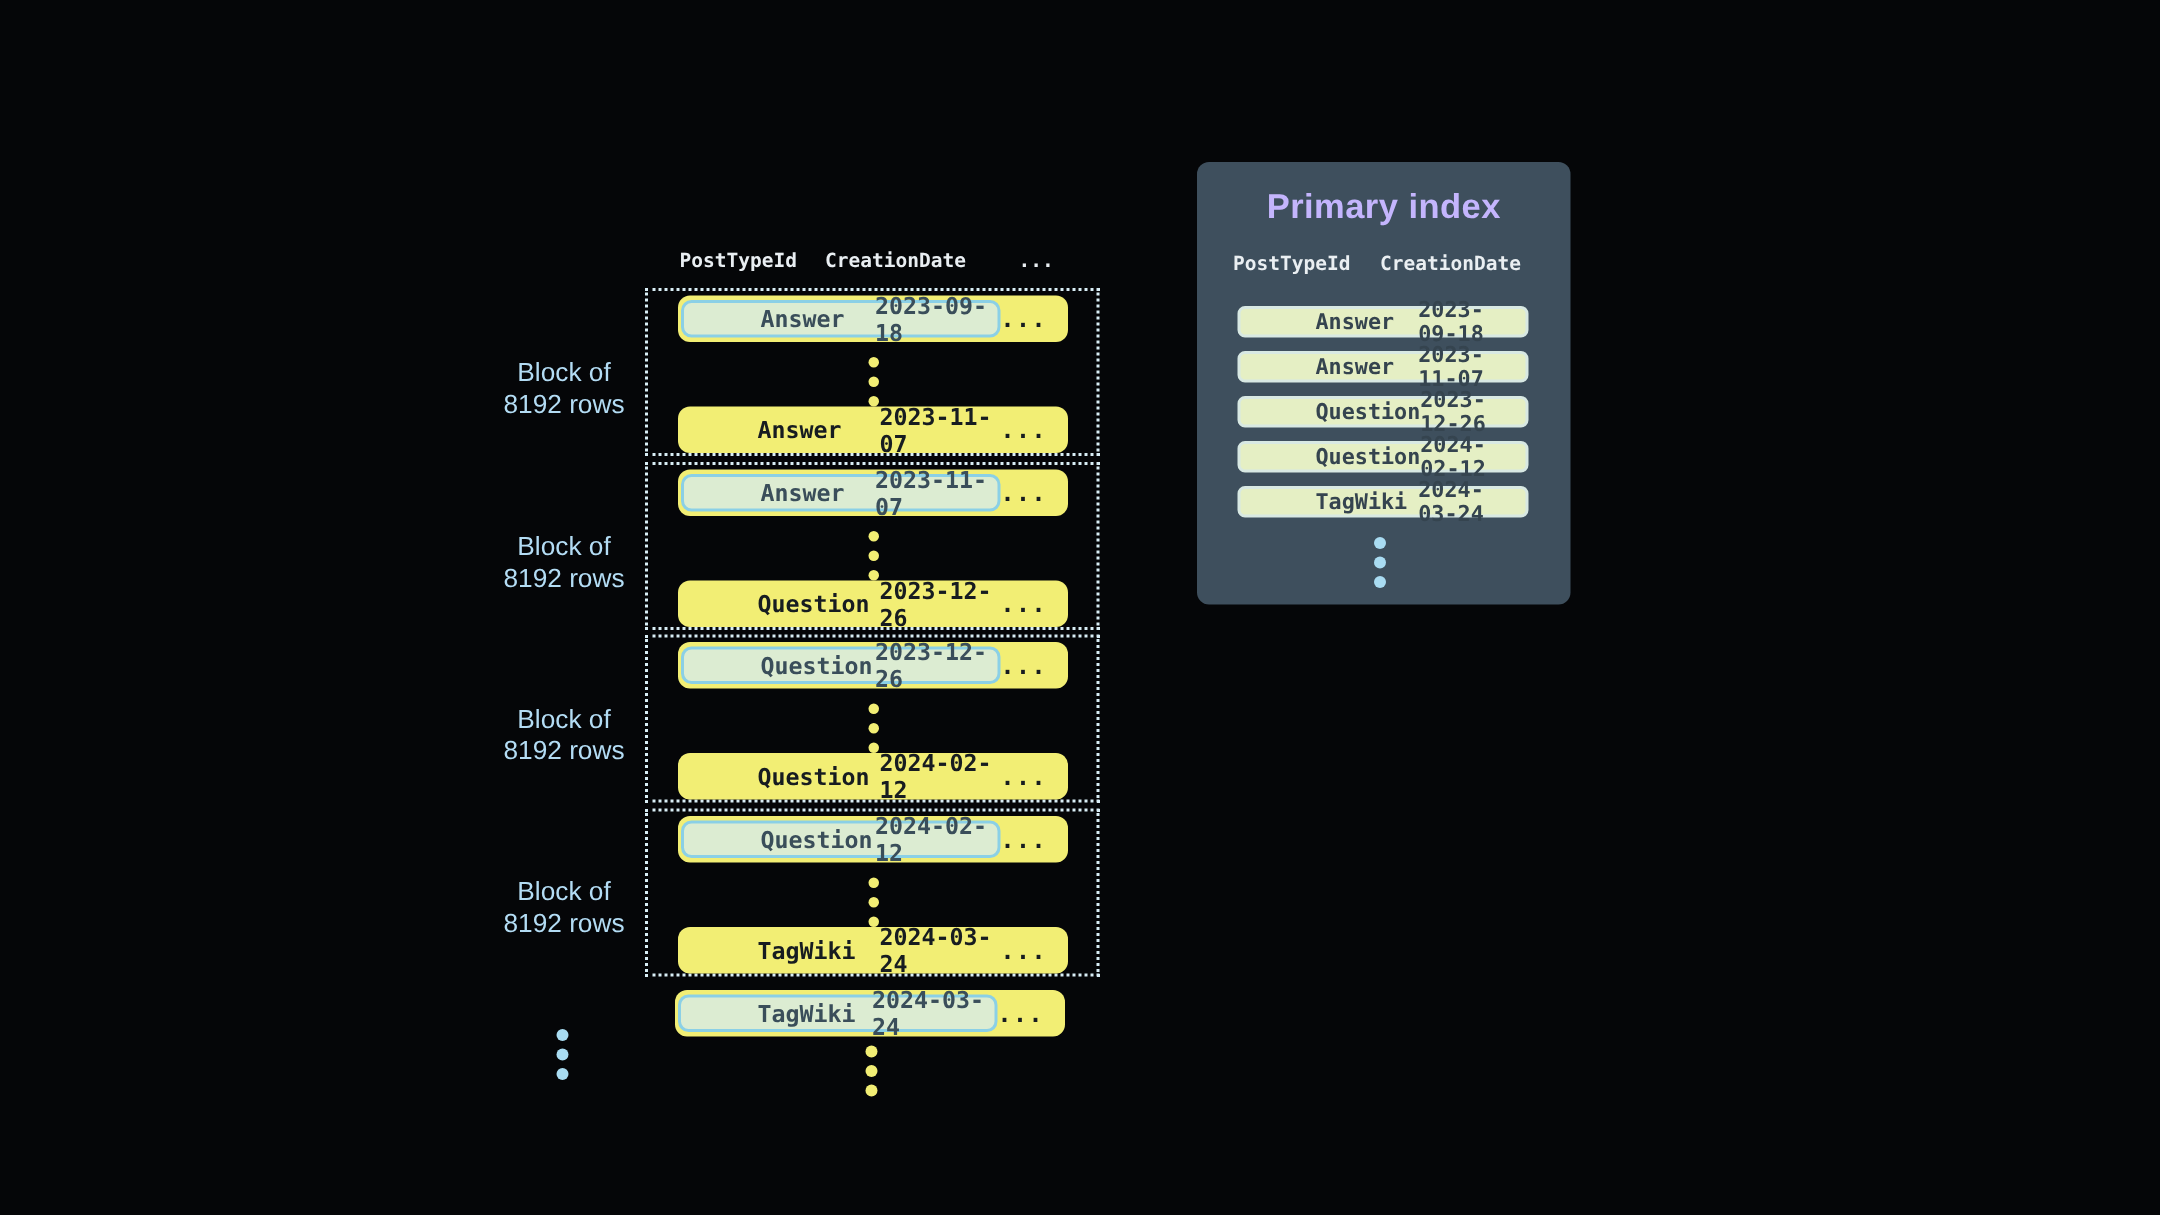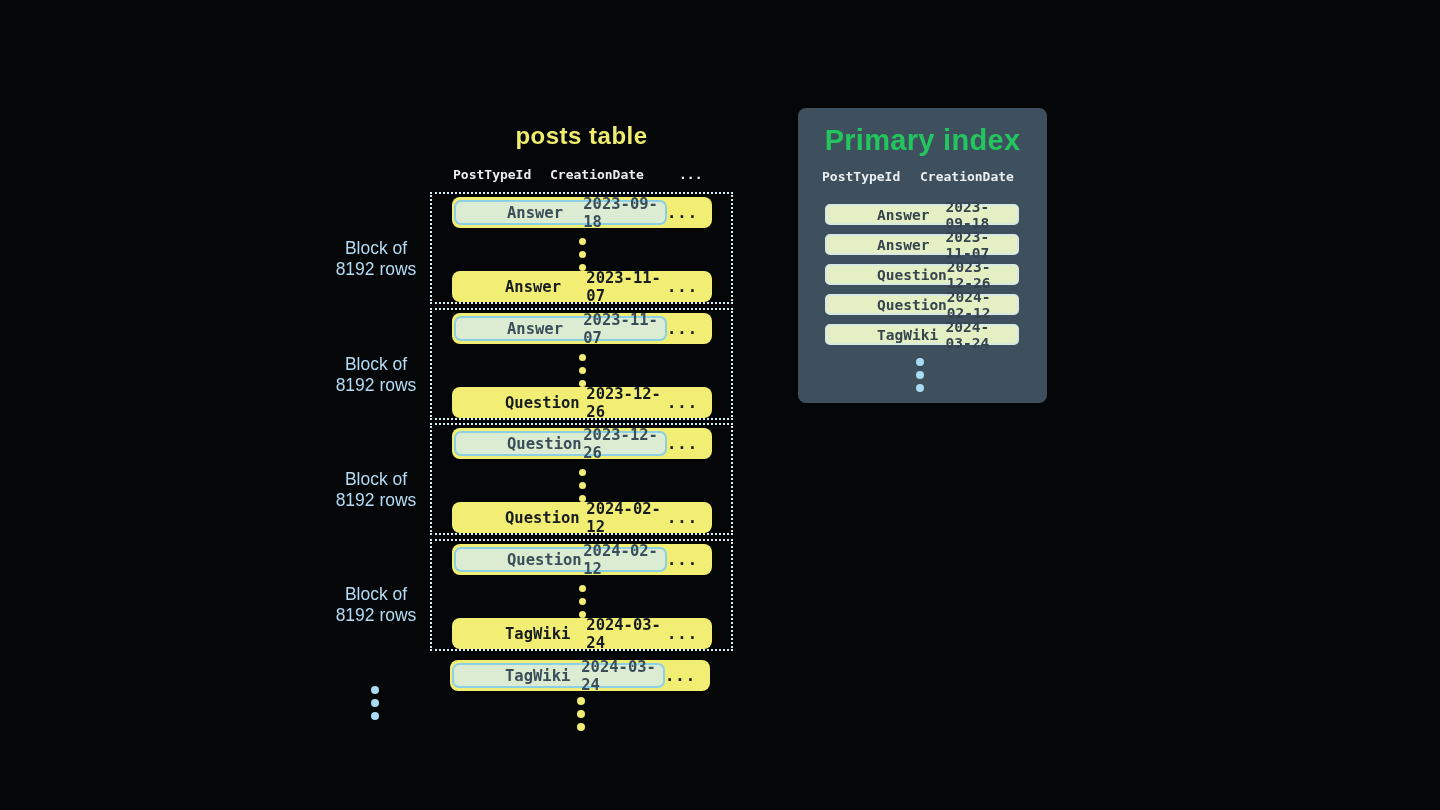--- a/index.html
+++ b/index.html
@@ -60,43 +60,42 @@
 
   .overflow-row { position:absolute; left:450px; top:660px; }
 
   
   .panel {
     position:absolute; left:798px; top:108px; width:249px; height:295px;
     background:#3e4f5d; border-radius:8px;
   }
   .panel-title {
     position:absolute; top:16px; left:0; width:100%; text-align:center;
-    font-family:"Liberation Sans", sans-serif; font-size:29px; font-weight:700;
-    color:#22c55e; letter-spacing:0.3px;
+    font-family:"Liberation Sans", sans-serif; font-size:23px; font-weight:700;
+    color:#c4b5fd; letter-spacing:0.3px;
   }
   .panel-header { position:absolute; top:61px; width:100%; height:18px;
     color:#eaeff2; font-size:13px; font-weight:700; }
   .panel-header .h-type { position:absolute; left:24px; }
   .panel-header .h-date { position:absolute; left:122px; }
 
   .p-row {
     position:absolute; left:27px; width:194px; height:21px;
     background:#e5efc4; border:2px solid #d8e9e3; border-radius:5px;
     display:flex; align-items:center; padding:0 5px;
     font-size:14.5px; font-weight:700; color:#35444f;
   }
   .p-row .cell-type { width:90px; }
   .p-row .cell-date { margin-left:auto; }
 </style>
 </head>
 <body>
 
 <div class="canvas">
 
-  <div class="pt-title">posts table</div>
   <div class="pt-header">
     <span class="h-type">PostTypeId</span>
     <span class="h-date">CreationDate</span>
     <span class="h-more">...</span>
   </div>
 
   <div class="block" style="top:192px">
     <div class="row r-first has-hl">
       <span class="hl">
         <span class="cell-type">Answer</span>

